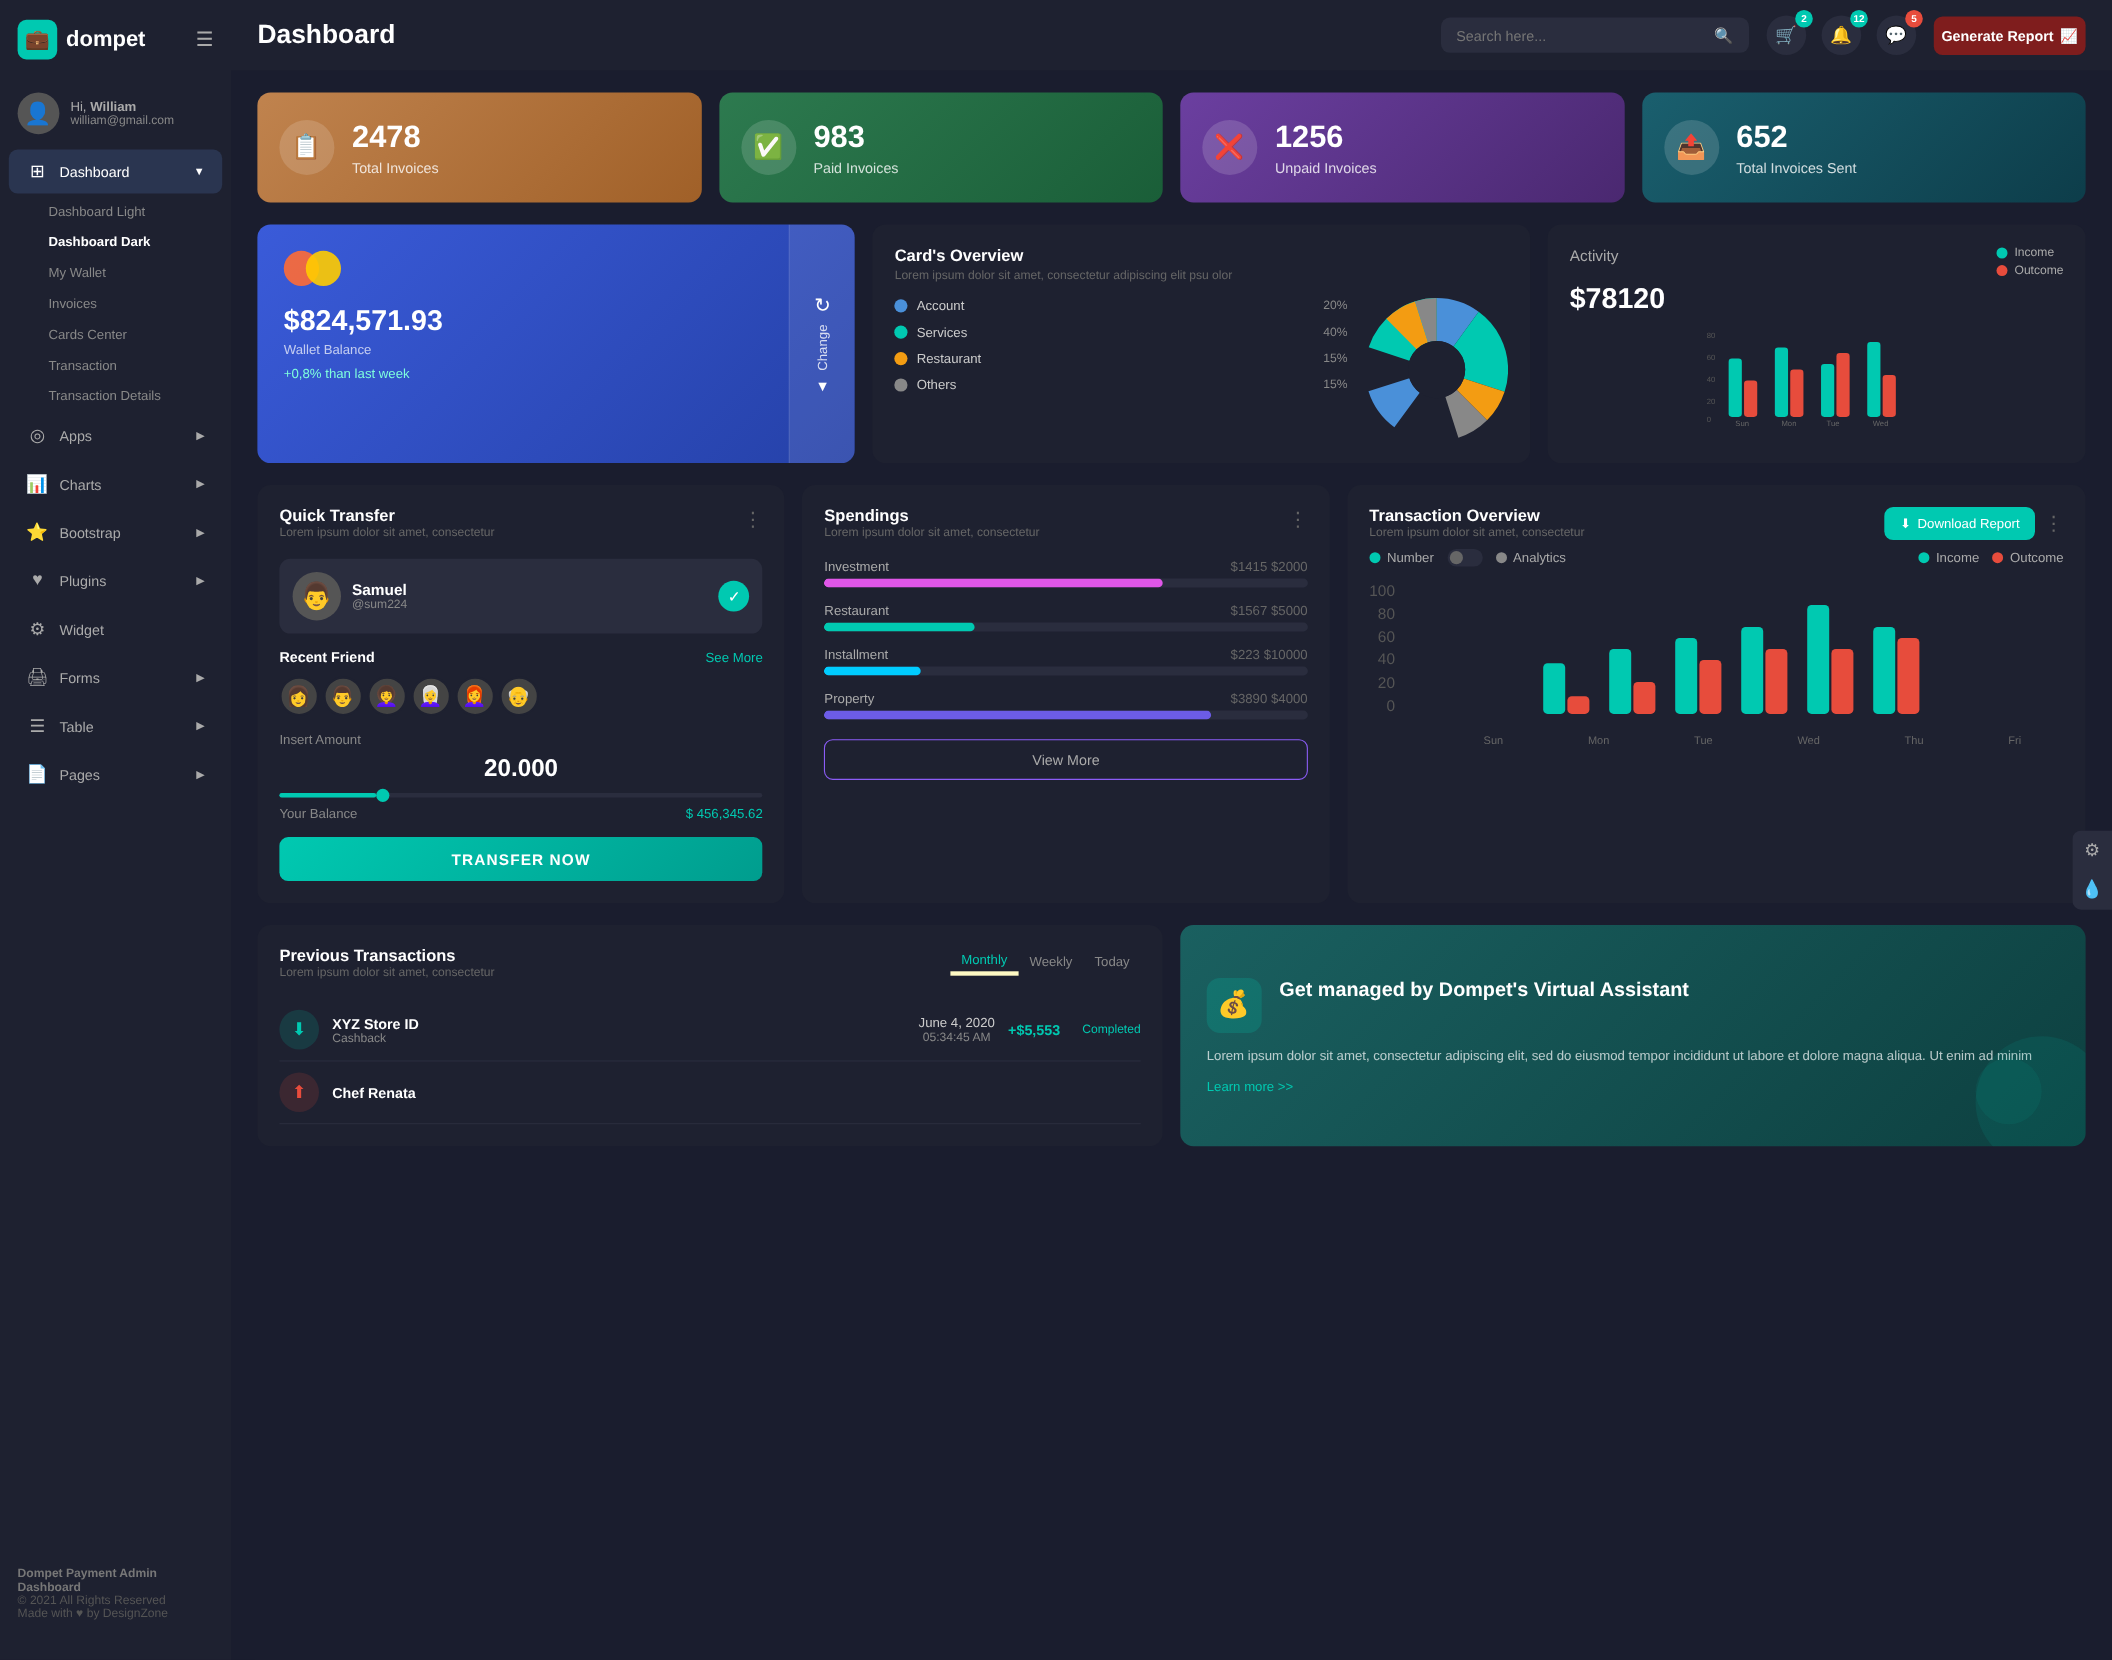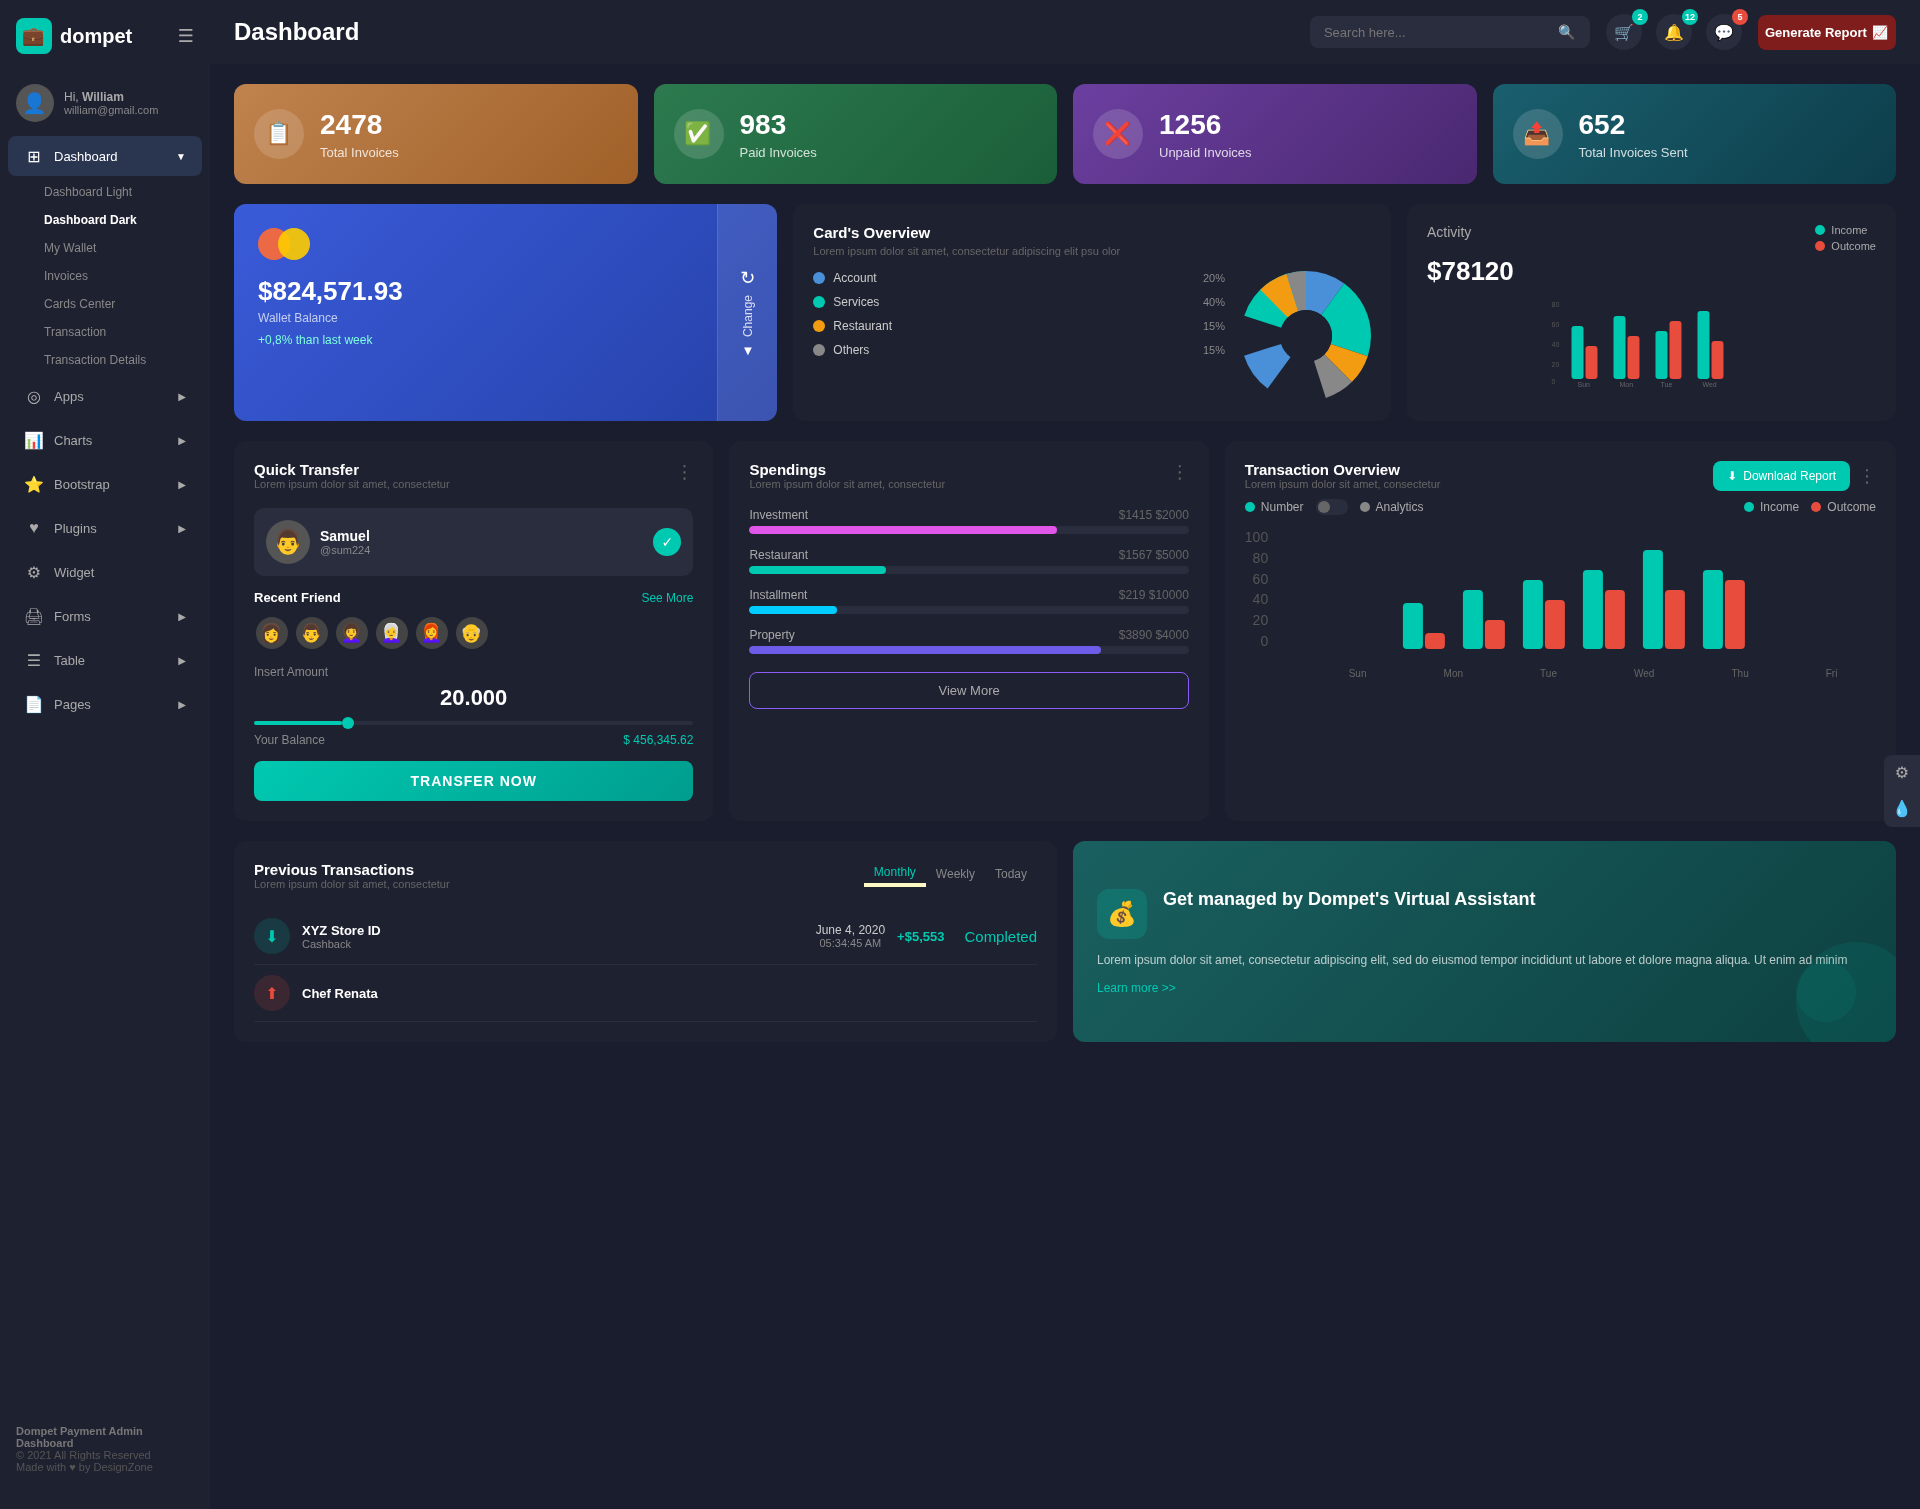--- a/index.html
+++ b/index.html
@@ -159,21 +159,21 @@
     .tx-item-icon { width: 36px; height: 36px; border-radius: 50%; display: flex; align-items: center; justify-content: center; font-size: 16px; flex-shrink: 0; }
     .tx-item-icon.green { background: rgba(0,201,177,0.15); color: #00c9b1; }
     .tx-item-icon.red { background: rgba(231,76,60,0.15); color: #e74c3c; }
     .tx-item-info { flex: 1; }
     .tx-item-name { font-size: 13px; font-weight: 600; }
     .tx-item-type { font-size: 11px; color: #888; }
     .tx-item-date { font-size: 11px; color: #888; text-align: center; }
     .tx-item-date .date { font-size: 12px; color: #ccc; }
     .tx-item-amount { font-size: 13px; font-weight: 600; margin-left: auto; }
     .tx-item-amount.positive { color: #00c9b1; }
-    .tx-item-status { font-size: 15px; color: #00c9b1; margin-left: 8px; }
+    .tx-item-status { font-size: 11px; color: #00c9b1; margin-left: 8px; }
 
     
     .virtual-assistant { background: linear-gradient(135deg, #1a6060, #0d4040); border-radius: 12px; padding: 24px; display: flex; flex-direction: column; justify-content: center; position: relative; overflow: hidden; }
     .va-header { display: flex; align-items: flex-start; gap: 16px; margin-bottom: 12px; }
     .va-icon { width: 50px; height: 50px; background: rgba(0,201,177,0.2); border-radius: 12px; display: flex; align-items: center; justify-content: center; font-size: 24px; flex-shrink: 0; }
     .va-title { font-size: 18px; font-weight: 700; margin-bottom: 6px; }
     .va-desc { font-size: 12px; color: rgba(255,255,255,0.7); line-height: 1.5; }
     .va-link { color: #00c9b1; font-size: 12px; cursor: pointer; margin-top: 12px; display: inline-block; }
     .va-bg-shape { position: absolute; bottom: -20px; right: -20px; width: 120px; height: 120px; background: rgba(0,201,177,0.1); border-radius: 50%; }
     .va-bg-shape2 { position: absolute; bottom: 20px; right: 40px; width: 60px; height: 60px; background: rgba(0,201,177,0.08); border-radius: 50%; }
@@ -486,21 +486,21 @@
             <span class="spending-label">Restaurant</span>
             <span class="spending-amount"><span>$1567</span> <span>$5000</span></span>
           </div>
           <div class="spending-bar">
             <div class="spending-fill" style="width:31%;background:#00c9b1"></div>
           </div>
         </div>
         <div class="spending-item">
           <div class="spending-header">
             <span class="spending-label">Installment</span>
-            <span class="spending-amount"><span>$219</span> <span>$10000</span></span>
+            <span class="spending-amount"><span>$223</span> <span>$10000</span></span>
           </div>
           <div class="spending-bar">
             <div class="spending-fill" style="width:20%;background:#00ccff"></div>
           </div>
         </div>
         <div class="spending-item">
           <div class="spending-header">
             <span class="spending-label">Property</span>
             <span class="spending-amount"><span>$3890</span> <span>$4000</span></span>
           </div>

